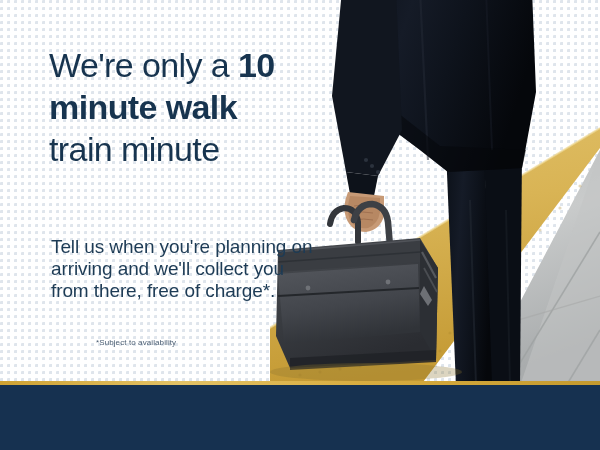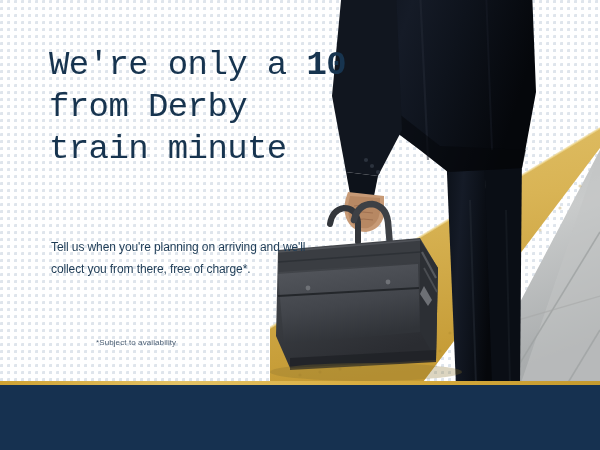--- a/index.html
+++ b/index.html
@@ -31,27 +31,27 @@
 
   
   .headline{
     position:absolute;left:49px;top:44px;width:300px;
     color:#17344f;
     font-size:34px;line-height:42px;
     letter-spacing:-0.6px;
     font-weight:400;
   }
   .headline .b{font-weight:700;}
-  .hl-line{white-space:nowrap;font-family:Liberation Mono, monospace;}
+  .hl-line{white-space:nowrap;}
 
   
   .bodycopy{
     position:absolute;left:51px;top:236px;width:262px;
     color:#1d3b55;
-    font-size:12px;line-height:22px;
+    font-size:19px;line-height:22px;
     font-weight:400;letter-spacing:-0.1px;
   }
 
   
   .disclaimer{
     position:absolute;left:52px;top:338px;
     color:#4a5d72;
     font-size:8px;letter-spacing:0.1px;margin-left:44px;
   }
 
@@ -203,21 +203,21 @@
 
         <path d="M8 252 L150 240" stroke="#5a5d63" stroke-width="1.6" fill="none" opacity="0.7"></path>
 
         <ellipse cx="96" cy="372" rx="96" ry="9" fill="#8b7430" opacity="0.30"></ellipse>
       </g>
     </svg>
   </div>
 
   <div class="headline">
     <div class="hl-line"><span>We're only a </span><span class="b">10</span></div>
-    <div class="hl-line">from Derby</div>
+    <div class="hl-line b">minute walk</div>
     <div class="hl-line">train  minute</div>
   </div>
 
   <div class="bodycopy">Tell us when you're planning on arriving and we'll collect you from there, free of charge*.</div>
 
   <div class="disclaimer">*Subject to availability</div>
 
   <div class="goldrule"></div>
 
   <div class="footer">

